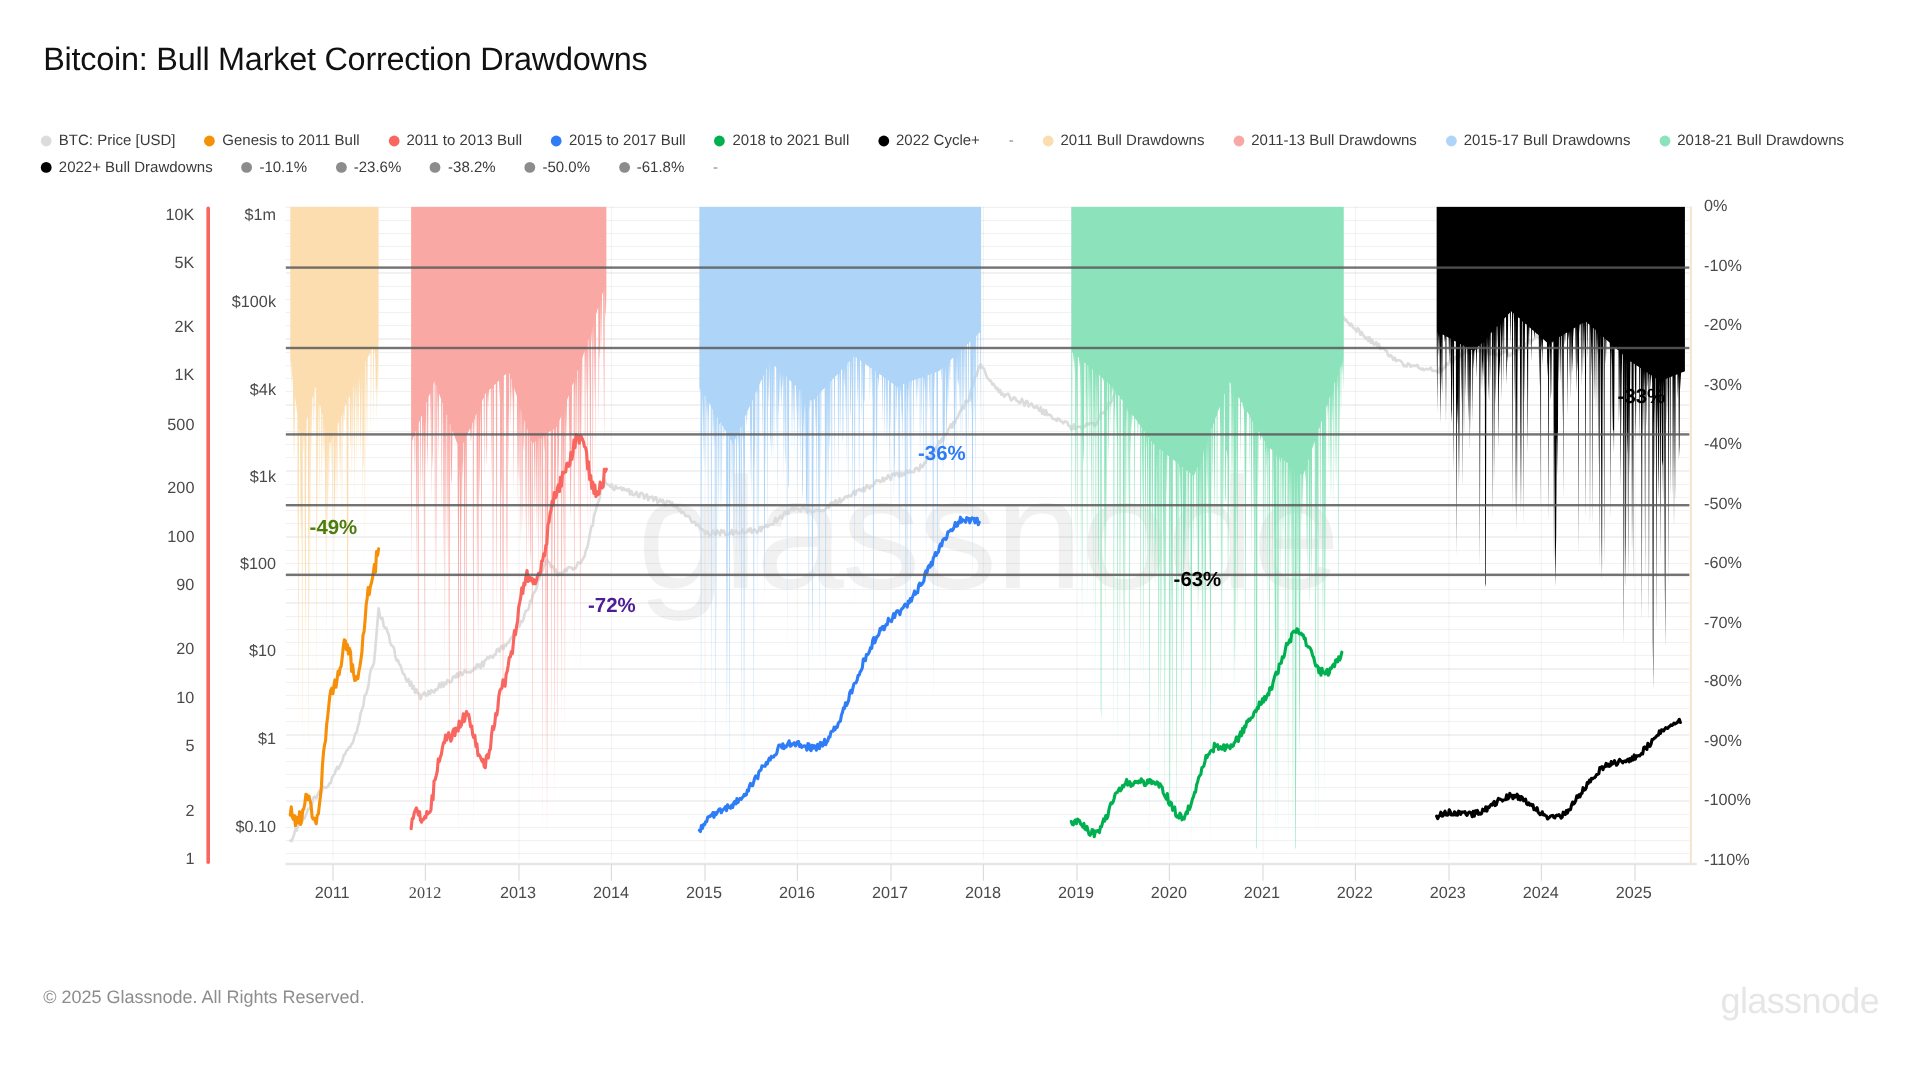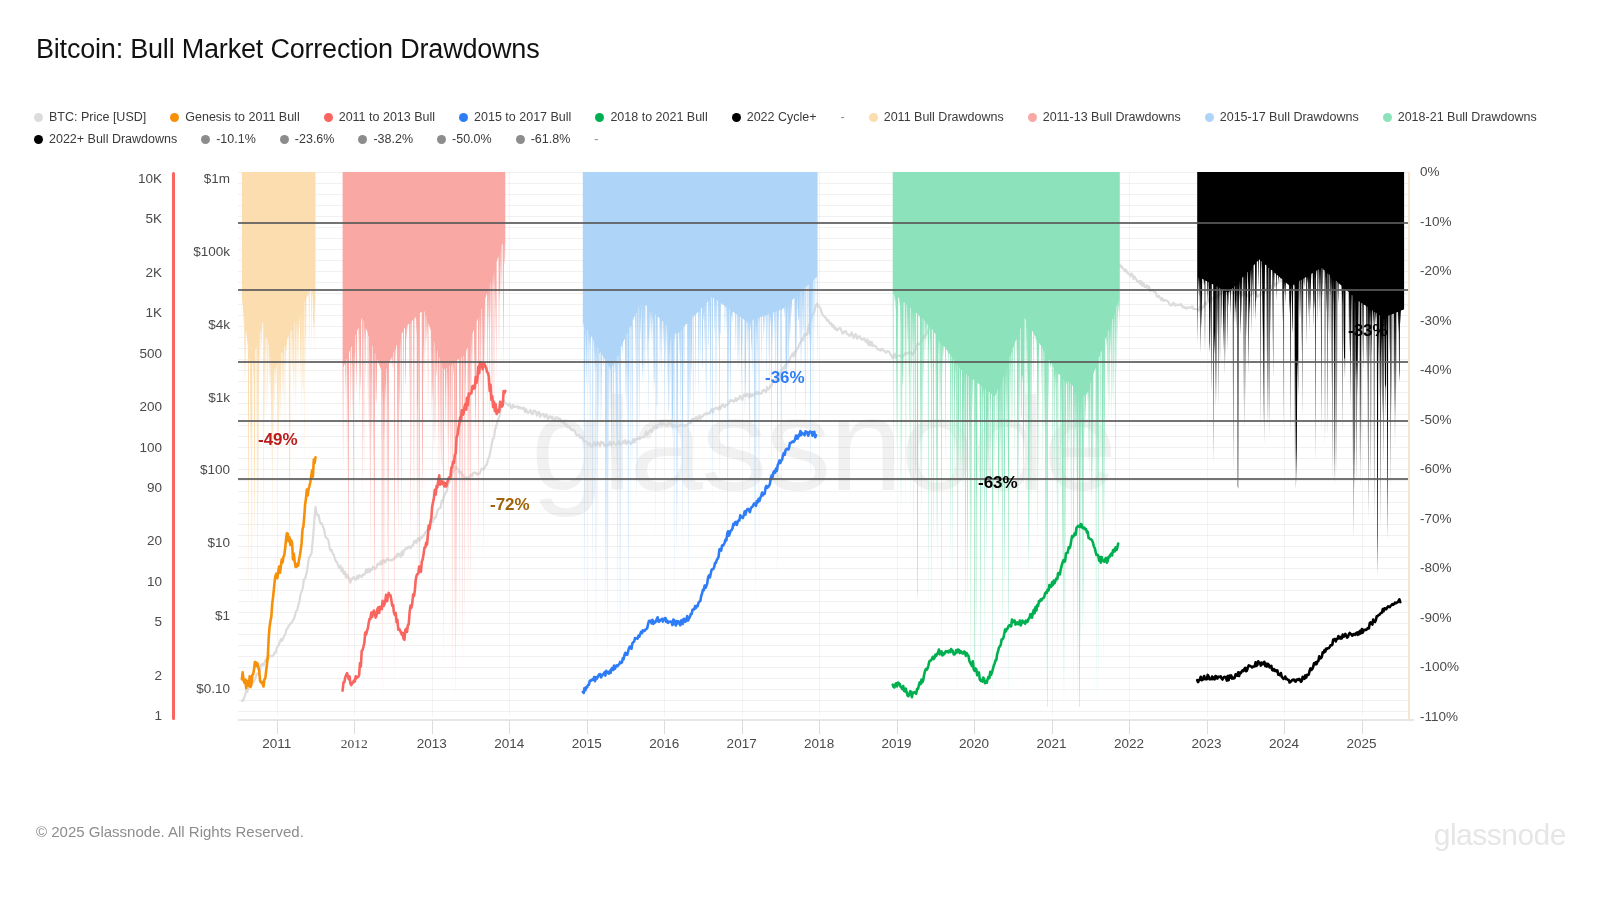--- a/index.html
+++ b/index.html
@@ -282,22 +282,22 @@
       <path d="M 959.2 508.1 L 960.1 510.1 L 961.0 508.2 L 961.9 507.6 L 962.7 504.8 L 963.6 508.1 L 964.5 508.0 L 965.3 505.6 L 966.2 504.0 L 967.1 507.2 L 968.0 507.3 L 968.8 507.2 L 969.7 502.9 L 970.6 504.4 L 971.4 507.2 L 972.3 507.0 L 973.2 507.2 L 974.1 504.5 L 974.9 507.1 L 975.8 505.6 L 976.7 507.3 L 977.5 504.0 L 978.4 504.4 L 979.3 506.6 L 980.2 504.8 L 981.0 504.7 L 981.9 504.9 L 982.8 504.4 L 983.6 506.5 L 984.5 507.5 L 985.4 505.8 L 986.3 504.7 L 987.1 504.9 L 988.0 506.0 L 988.9 508.6 L 989.7 504.1 L 990.6 508.2 L 991.5 503.6 L 992.4 505.6 L 993.2 503.4 L 994.1 506.6 L 995.0 505.7 L 995.8 506.4 L 996.7 505.8 L 997.6 502.3 L 998.5 503.1 L 999.3 503.7 L 1000.2 500.3 L 1001.1 503.9 L 1001.9 500.5 L 1002.8 501.1 L 1003.7 499.6 L 1004.6 498.3 L 1005.4 499.0 L 1006.3 497.1 L 1007.2 495.9 L 1008.0 499.3 L 1008.9 498.6 L 1009.8 495.5 L 1010.7 493.4 L 1011.5 493.7 L 1012.4 494.2 L 1013.3 494.4 L 1014.1 495.5 L 1015.0 494.6 L 1015.9 494.4 L 1016.7 494.4 L 1017.6 490.3 L 1018.5 493.9 L 1019.4 492.9 L 1020.2 489.2 L 1021.1 491.2 L 1022.0 490.8 L 1022.8 493.6 L 1023.7 490.7 L 1024.6 492.2 L 1025.5 490.9 L 1026.3 489.8 L 1027.2 494.1 L 1028.1 491.6 L 1028.9 494.6 L 1029.8 491.8 L 1030.7 492.7 L 1031.6 495.4 L 1032.4 494.3 L 1033.3 493.9 L 1034.2 498.0 L 1035.0 498.5 L 1035.9 497.0 L 1036.8 499.0 L 1037.7 498.2 L 1038.5 499.4 L 1039.4 498.5 L 1040.3 502.8 L 1041.1 501.8 L 1042.0 503.2 L 1042.9 501.0 L 1043.8 504.9 L 1044.6 505.8 L 1045.5 506.9 L 1046.4 506.4 L 1047.2 504.5 L 1048.1 507.1 L 1049.0 506.9 L 1049.9 507.7 L 1050.7 508.0 L 1051.6 510.5 L 1052.5 509.7 L 1053.3 509.1 L 1054.2 508.0 L 1055.1 507.7 L 1056.0 507.5 L 1056.8 509.1 L 1057.7 509.6 L 1058.6 507.7 L 1059.4 507.3 L 1060.3 507.8 L 1061.2 506.9 L 1062.1 508.1 L 1062.9 509.8 L 1063.8 508.9 L 1064.7 504.8 L 1065.5 505.5 L 1066.4 506.8 L 1067.3 503.4 L 1068.2 505.6 L 1069.0 502.8 L 1069.9 503.0 L 1070.8 502.6 L 1071.6 498.8 L 1072.5 496.4 L 1073.4 498.0 L 1074.3 496.9 L 1075.1 495.1 L 1076.0 491.3 L 1076.9 492.5 L 1077.7 490.3 L 1078.6 492.1 L 1079.5 489.4 L 1080.4 489.0 L 1081.2 484.4 L 1082.1 486.5 L 1083.0 486.0 L 1083.8 484.7 L 1084.7 480.2 L 1085.6 480.8 L 1086.5 478.1 L 1087.3 479.6 L 1088.2 476.7 L 1089.1 477.0 L 1089.9 476.3 L 1090.8 476.1 L 1091.7 475.0 L 1092.5 473.4 L 1093.4 473.3 L 1094.3 472.8 L 1095.2 467.6 L 1096.0 467.7 L 1096.9 466.8 L 1097.8 469.4 L 1098.6 467.1 L 1099.5 466.9 L 1100.4 464.2 L 1101.3 466.4 L 1102.1 464.8 L 1103.0 466.6 L 1103.9 466.2 L 1104.7 462.6 L 1105.6 464.7 L 1106.5 463.9 L 1107.4 461.9 L 1108.2 463.9 L 1109.1 465.7 L 1110.0 464.7 L 1110.8 462.4 L 1111.7 460.8 L 1112.6 462.0 L 1113.5 462.5 L 1114.3 463.7 L 1115.2 462.3 L 1116.1 462.1 L 1116.9 462.8 L 1117.8 461.5 L 1118.7 460.6 L 1119.6 462.8 L 1120.4 460.1 L 1121.3 462.1 L 1122.2 458.8 L 1123.0 461.3 L 1123.9 457.1 L 1124.8 460.6 L 1125.7 457.9 L 1126.5 458.1 L 1127.4 457.6 L 1128.3 457.9 L 1129.1 457.0 L 1130.0 455.8 L 1130.9 456.3 L 1131.8 451.0 L 1132.6 450.4 L 1133.5 451.6 L 1134.4 452.5 L 1135.2 447.5 L 1136.1 449.3 L 1137.0 450.0 L 1137.9 447.9 L 1138.7 444.3 L 1139.6 444.2 L 1140.5 443.2 L 1141.3 442.9 L 1142.2 441.8 L 1143.1 440.7 L 1144.0 440.7 L 1144.8 437.1 L 1145.7 439.2 L 1146.6 436.2 L 1147.4 436.4 L 1148.3 437.1 L 1149.2 435.6 L 1150.1 434.4 L 1150.9 434.8 L 1151.8 435.1 L 1152.7 433.6 L 1153.5 433.3 L 1154.4 432.0 L 1155.3 432.6 L 1156.2 432.0 L 1157.0 430.6 L 1157.9 431.2 L 1158.8 430.6 L 1159.6 430.3 L 1160.5 429.0 L 1161.4 427.4 L 1162.3 430.1" fill="none" stroke="#000000" stroke-width="2.6" stroke-linejoin="round" stroke-linecap="round"></path>
     </svg>
   <div id="fib-lines">
       <div class="fib-line" style="top: 50.0409px; background: rgb(90, 90, 90);"></div>
       <div class="fib-line" style="top: 116.927px; background: rgb(90, 90, 90);"></div>
       <div class="fib-line" style="top: 189.264px; background: rgb(90, 90, 90);"></div>
       <div class="fib-line" style="top: 247.727px; background: rgb(90, 90, 90);"></div>
       <div class="fib-line" style="top: 306.191px; background: rgb(90, 90, 90);"></div>
     </div>
   <div id="annotations">
-      <div class="annot" style="left: 20px; top: 258px; color: #b91c1c;">-49%</div>
-      <div class="annot" style="left: 252px; top: 323px; color: #a16207;">-72%</div>
+      <div class="annot" style="left: 20px; top: 258px; color: #4d7c0f;">-49%</div>
+      <div class="annot" style="left: 252px; top: 323px; color: #4c1d95;">-72%</div>
       <div class="annot" style="left: 527px; top: 196px; color: rgb(47, 125, 246);">-36%</div>
       <div class="annot" style="left: 740px; top: 301px; color: #000000;">-63%</div>
       <div class="annot" style="left: 1110px; top: 149px; color: rgb(0, 0, 0);">-33%</div>
     </div>
 </div>
 
 <div id="footer-copyright">© 2025 Glassnode. All Rights Reserved.</div>
 <div id="footer-logo">glassnode</div>
 
 <div class="x-tick-mark" style="left: 276.742px;"></div>

